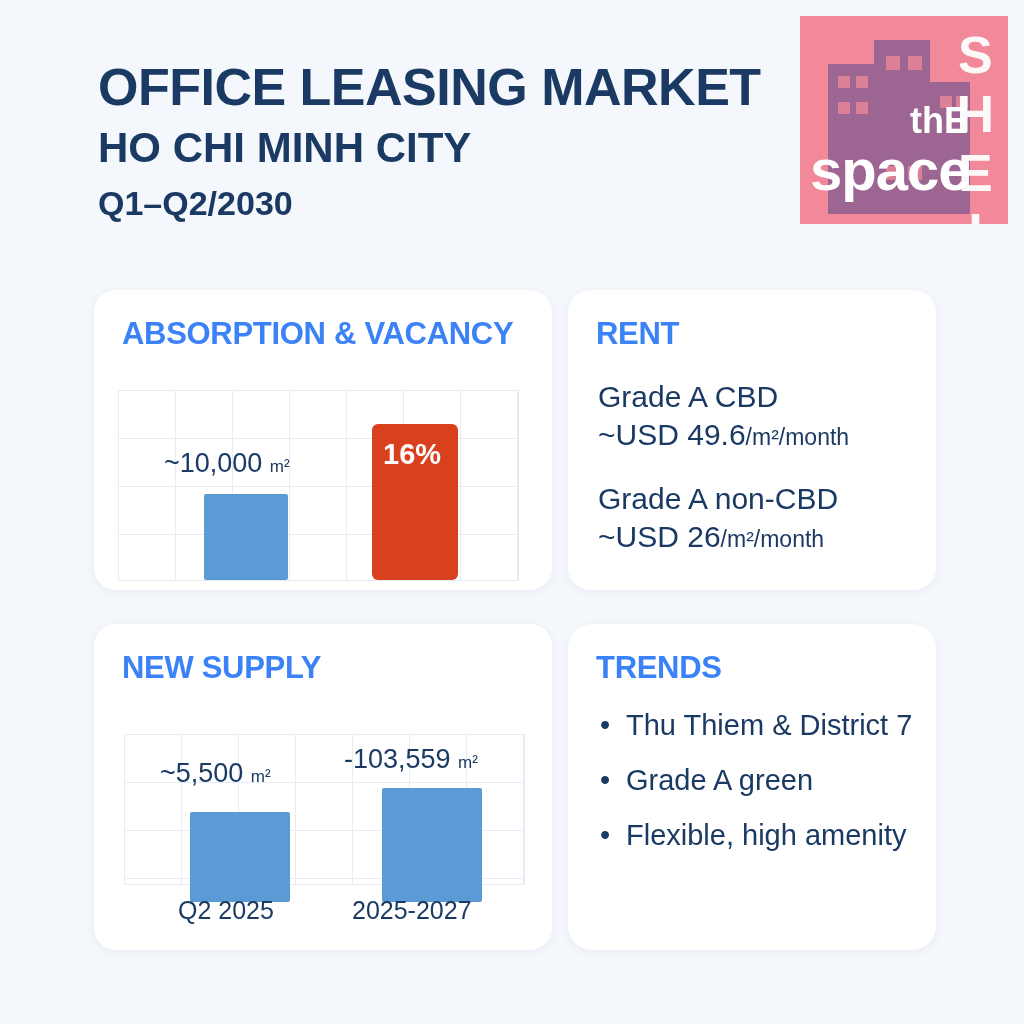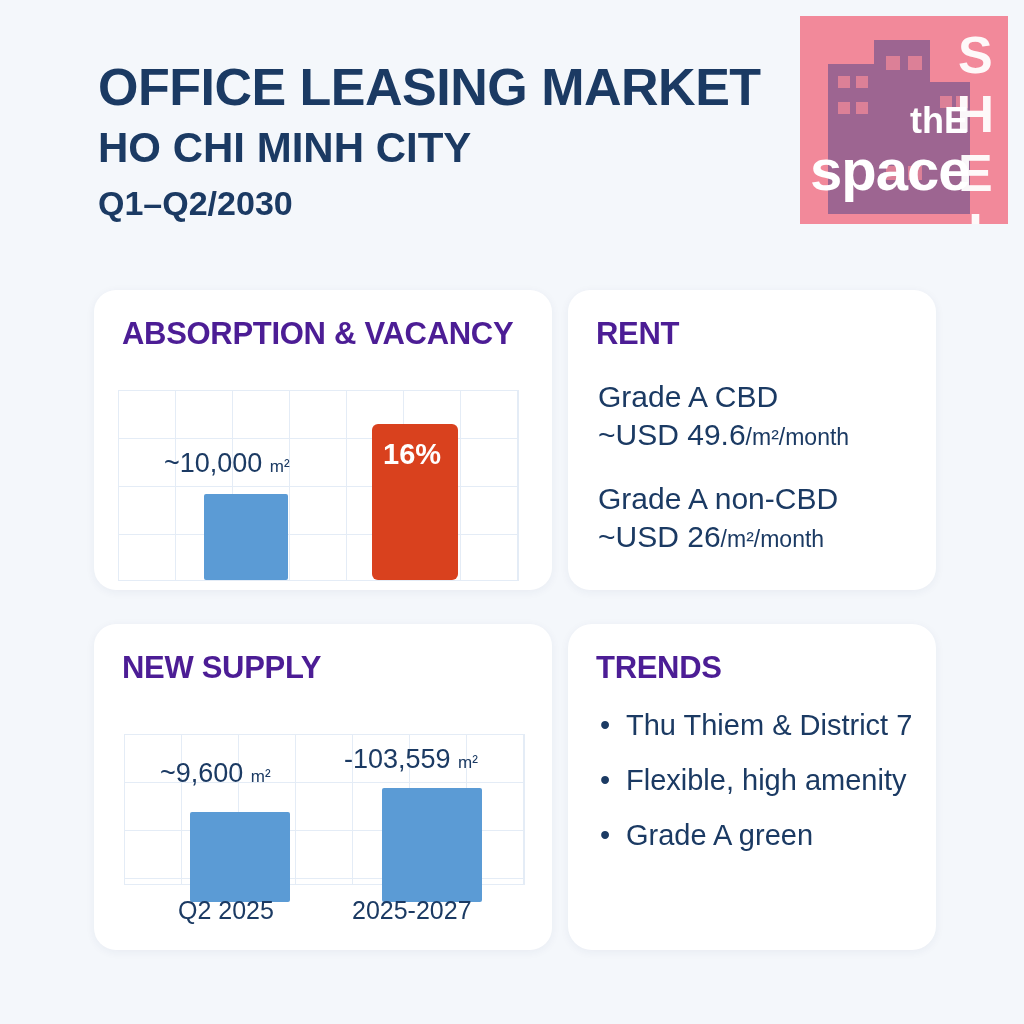--- a/index.html
+++ b/index.html
@@ -105,21 +105,21 @@
   
   .card {
     position: absolute;
     background: #ffffff;
     border-radius: 22px;
     box-shadow: 0 2px 10px rgba(30,58,95,0.06);
   }
   .card-title {
     font-size: 31px;
     font-weight: bold;
-    color: #4c1d95;
+    color: #3b82f6;
     letter-spacing: -0.3px;
     white-space: nowrap;
   }
 
   #card-absorption { left: 94px;  top: 290px; width: 458px; height: 300px; }
   #card-rent       { left: 568px; top: 290px; width: 368px; height: 300px; }
   #card-supply     { left: 94px;  top: 624px; width: 458px; height: 326px; }
   #card-trends     { left: 568px; top: 624px; width: 368px; height: 326px; border-radius: 24px; }
 
   #card-absorption .card-title { position: absolute; left: 28px; top: 26px; }
@@ -269,27 +269,27 @@
     <div class="rent-line">Grade A non-CBD</div>
     <div class="rent-line"><span>~USD 26</span><span class="sml">/m²/month</span></div>
   </div>
 
   <div class="card" id="card-supply">
     <div class="card-title">NEW SUPPLY</div>
   </div>
   <div class="plot" id="plot-supply"></div>
   <div class="bar bar-blue" id="bar-q2"></div>
   <div class="bar bar-blue" id="bar-period"></div>
-  <div class="val-label" id="label-q2"><span>~9,600 </span><span class="unit">m²</span></div>
+  <div class="val-label" id="label-q2"><span>~5,500 </span><span class="unit">m²</span></div>
   <div class="val-label" id="label-period"><span>-103,559 </span><span class="unit">m²</span></div>
   <div class="axis-label" id="axis-q2">Q2 2025</div>
   <div class="axis-label" id="axis-period">2025-2027</div>
 
   <div class="card" id="card-trends">
     <div class="card-title">TRENDS</div>
   </div>
   <div class="trends-list">
     <div class="trend-item">Thu Thiem &amp; District 7</div>
+    <div class="trend-item">Grade A green</div>
     <div class="trend-item">Flexible, high amenity</div>
-    <div class="trend-item">Grade A green</div>
   </div>
 
 </div>
 
 </body></html>

